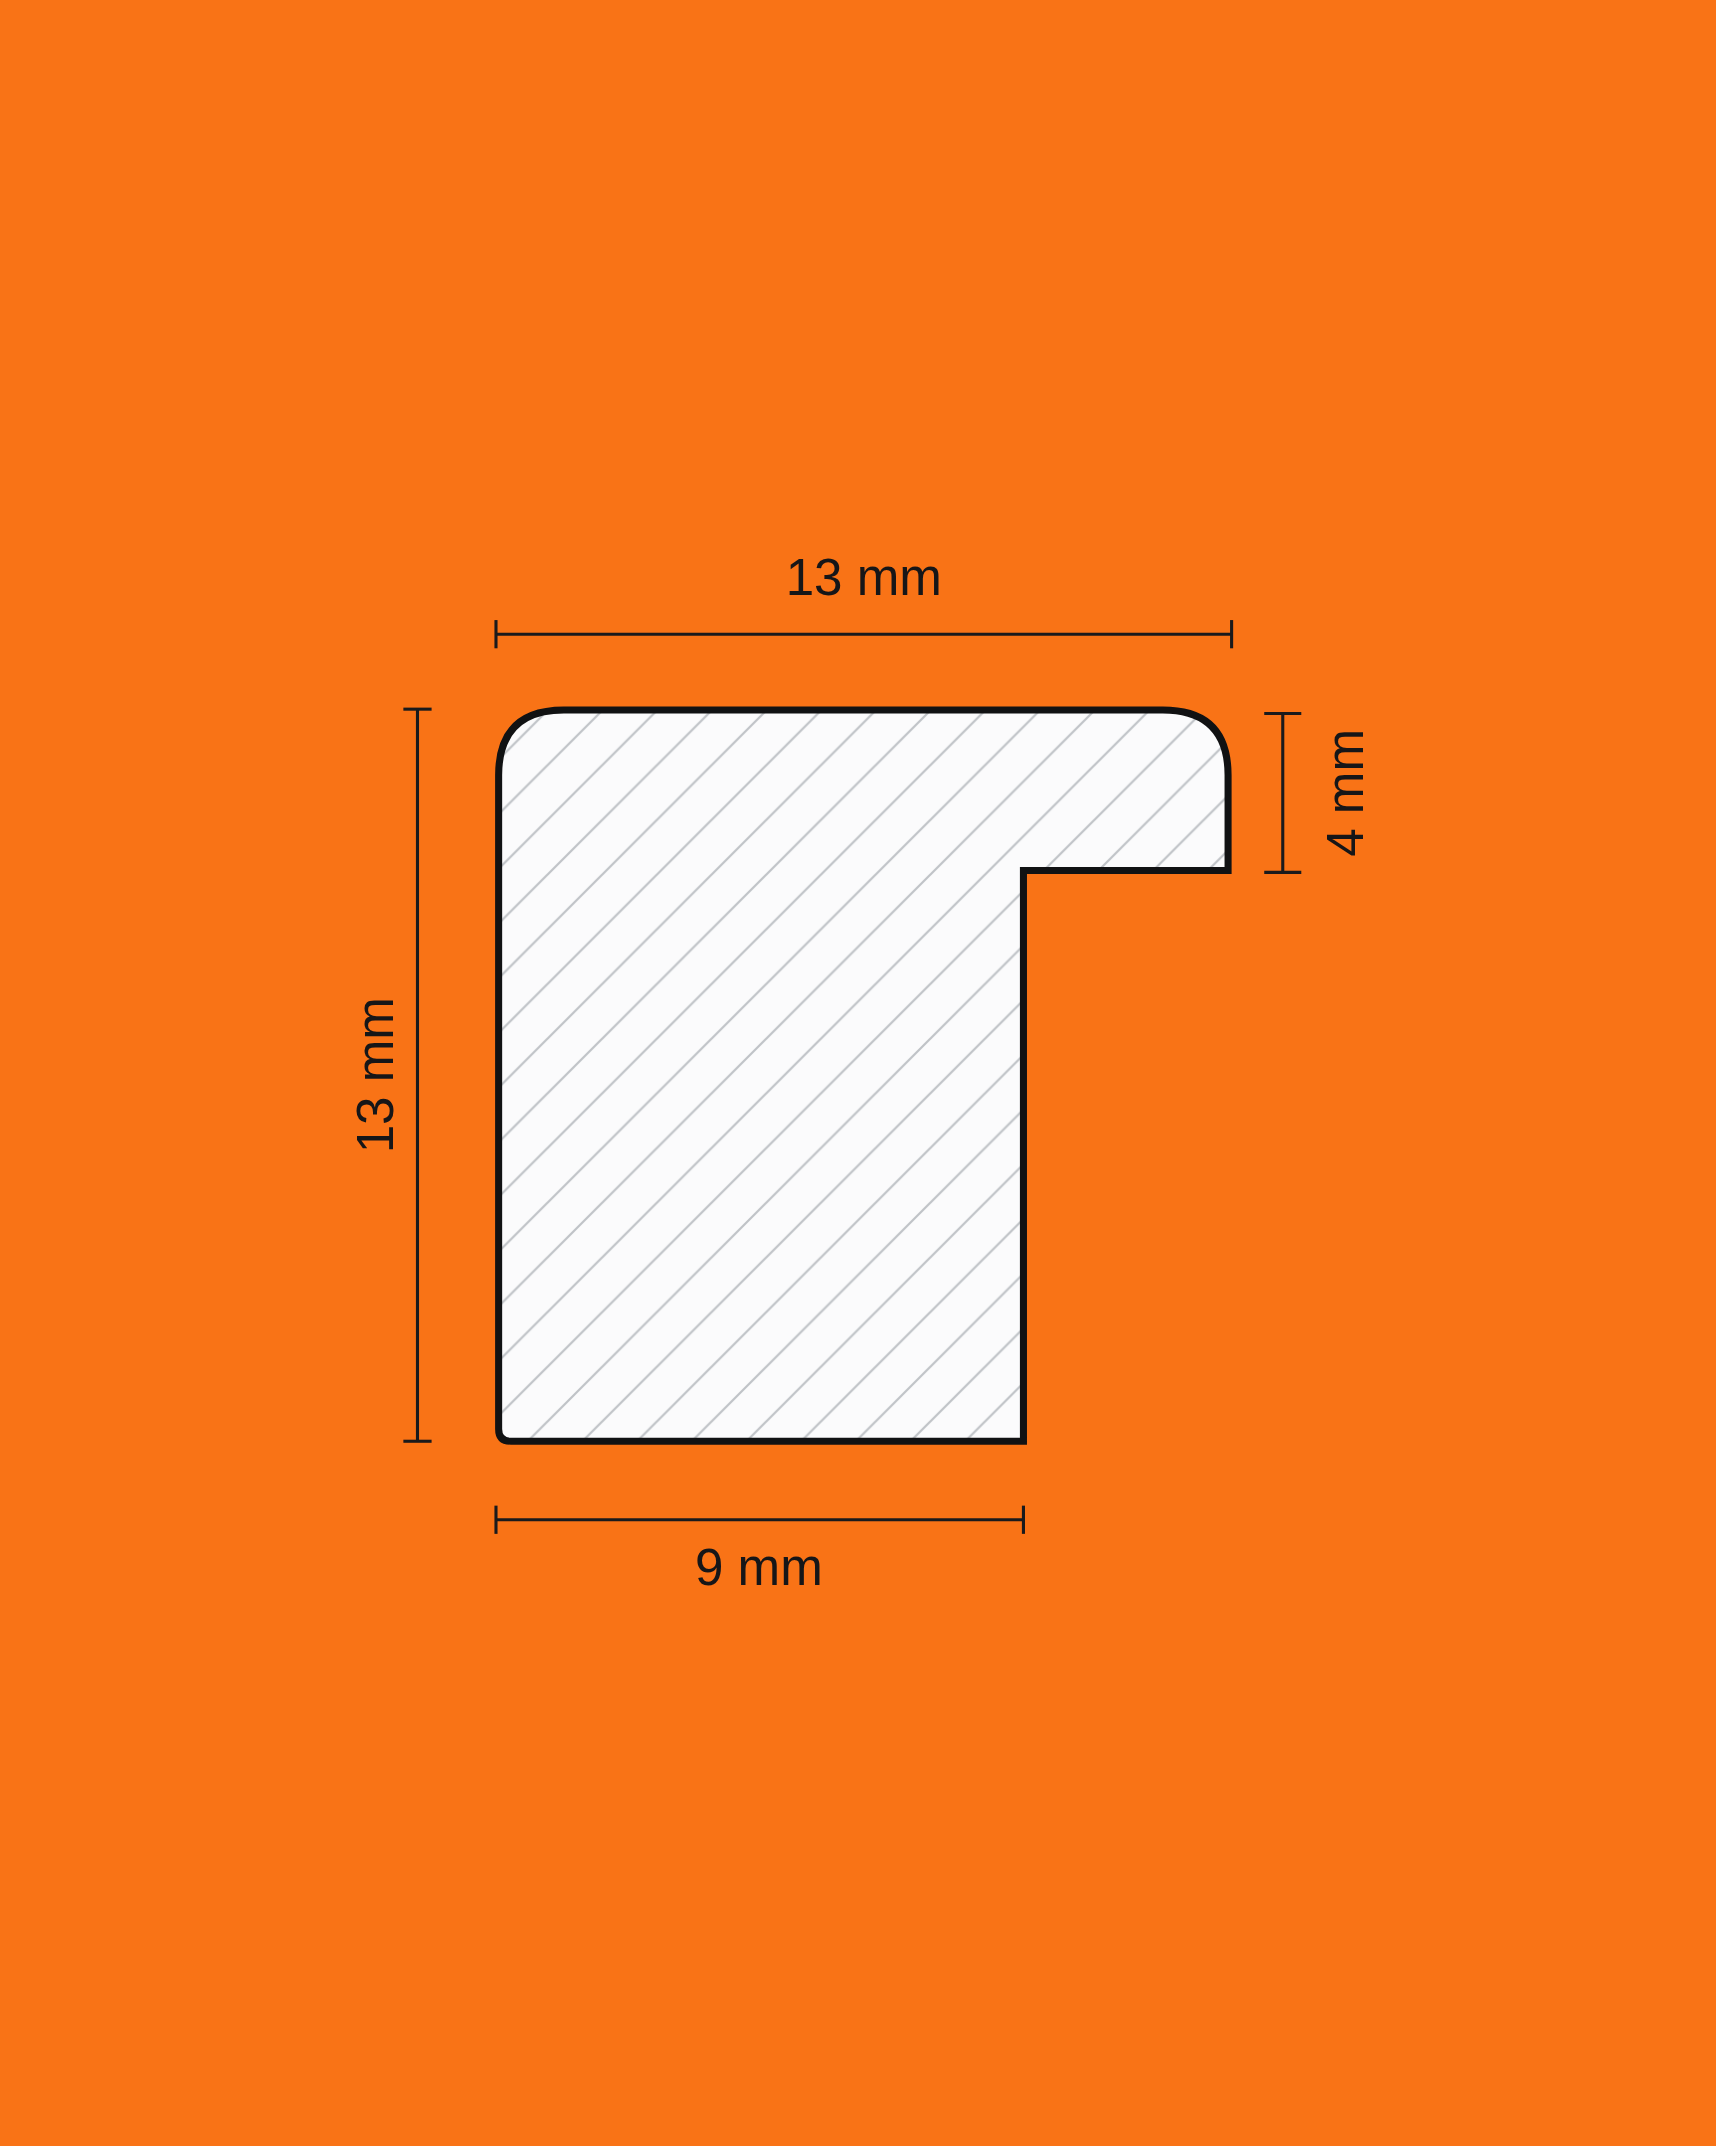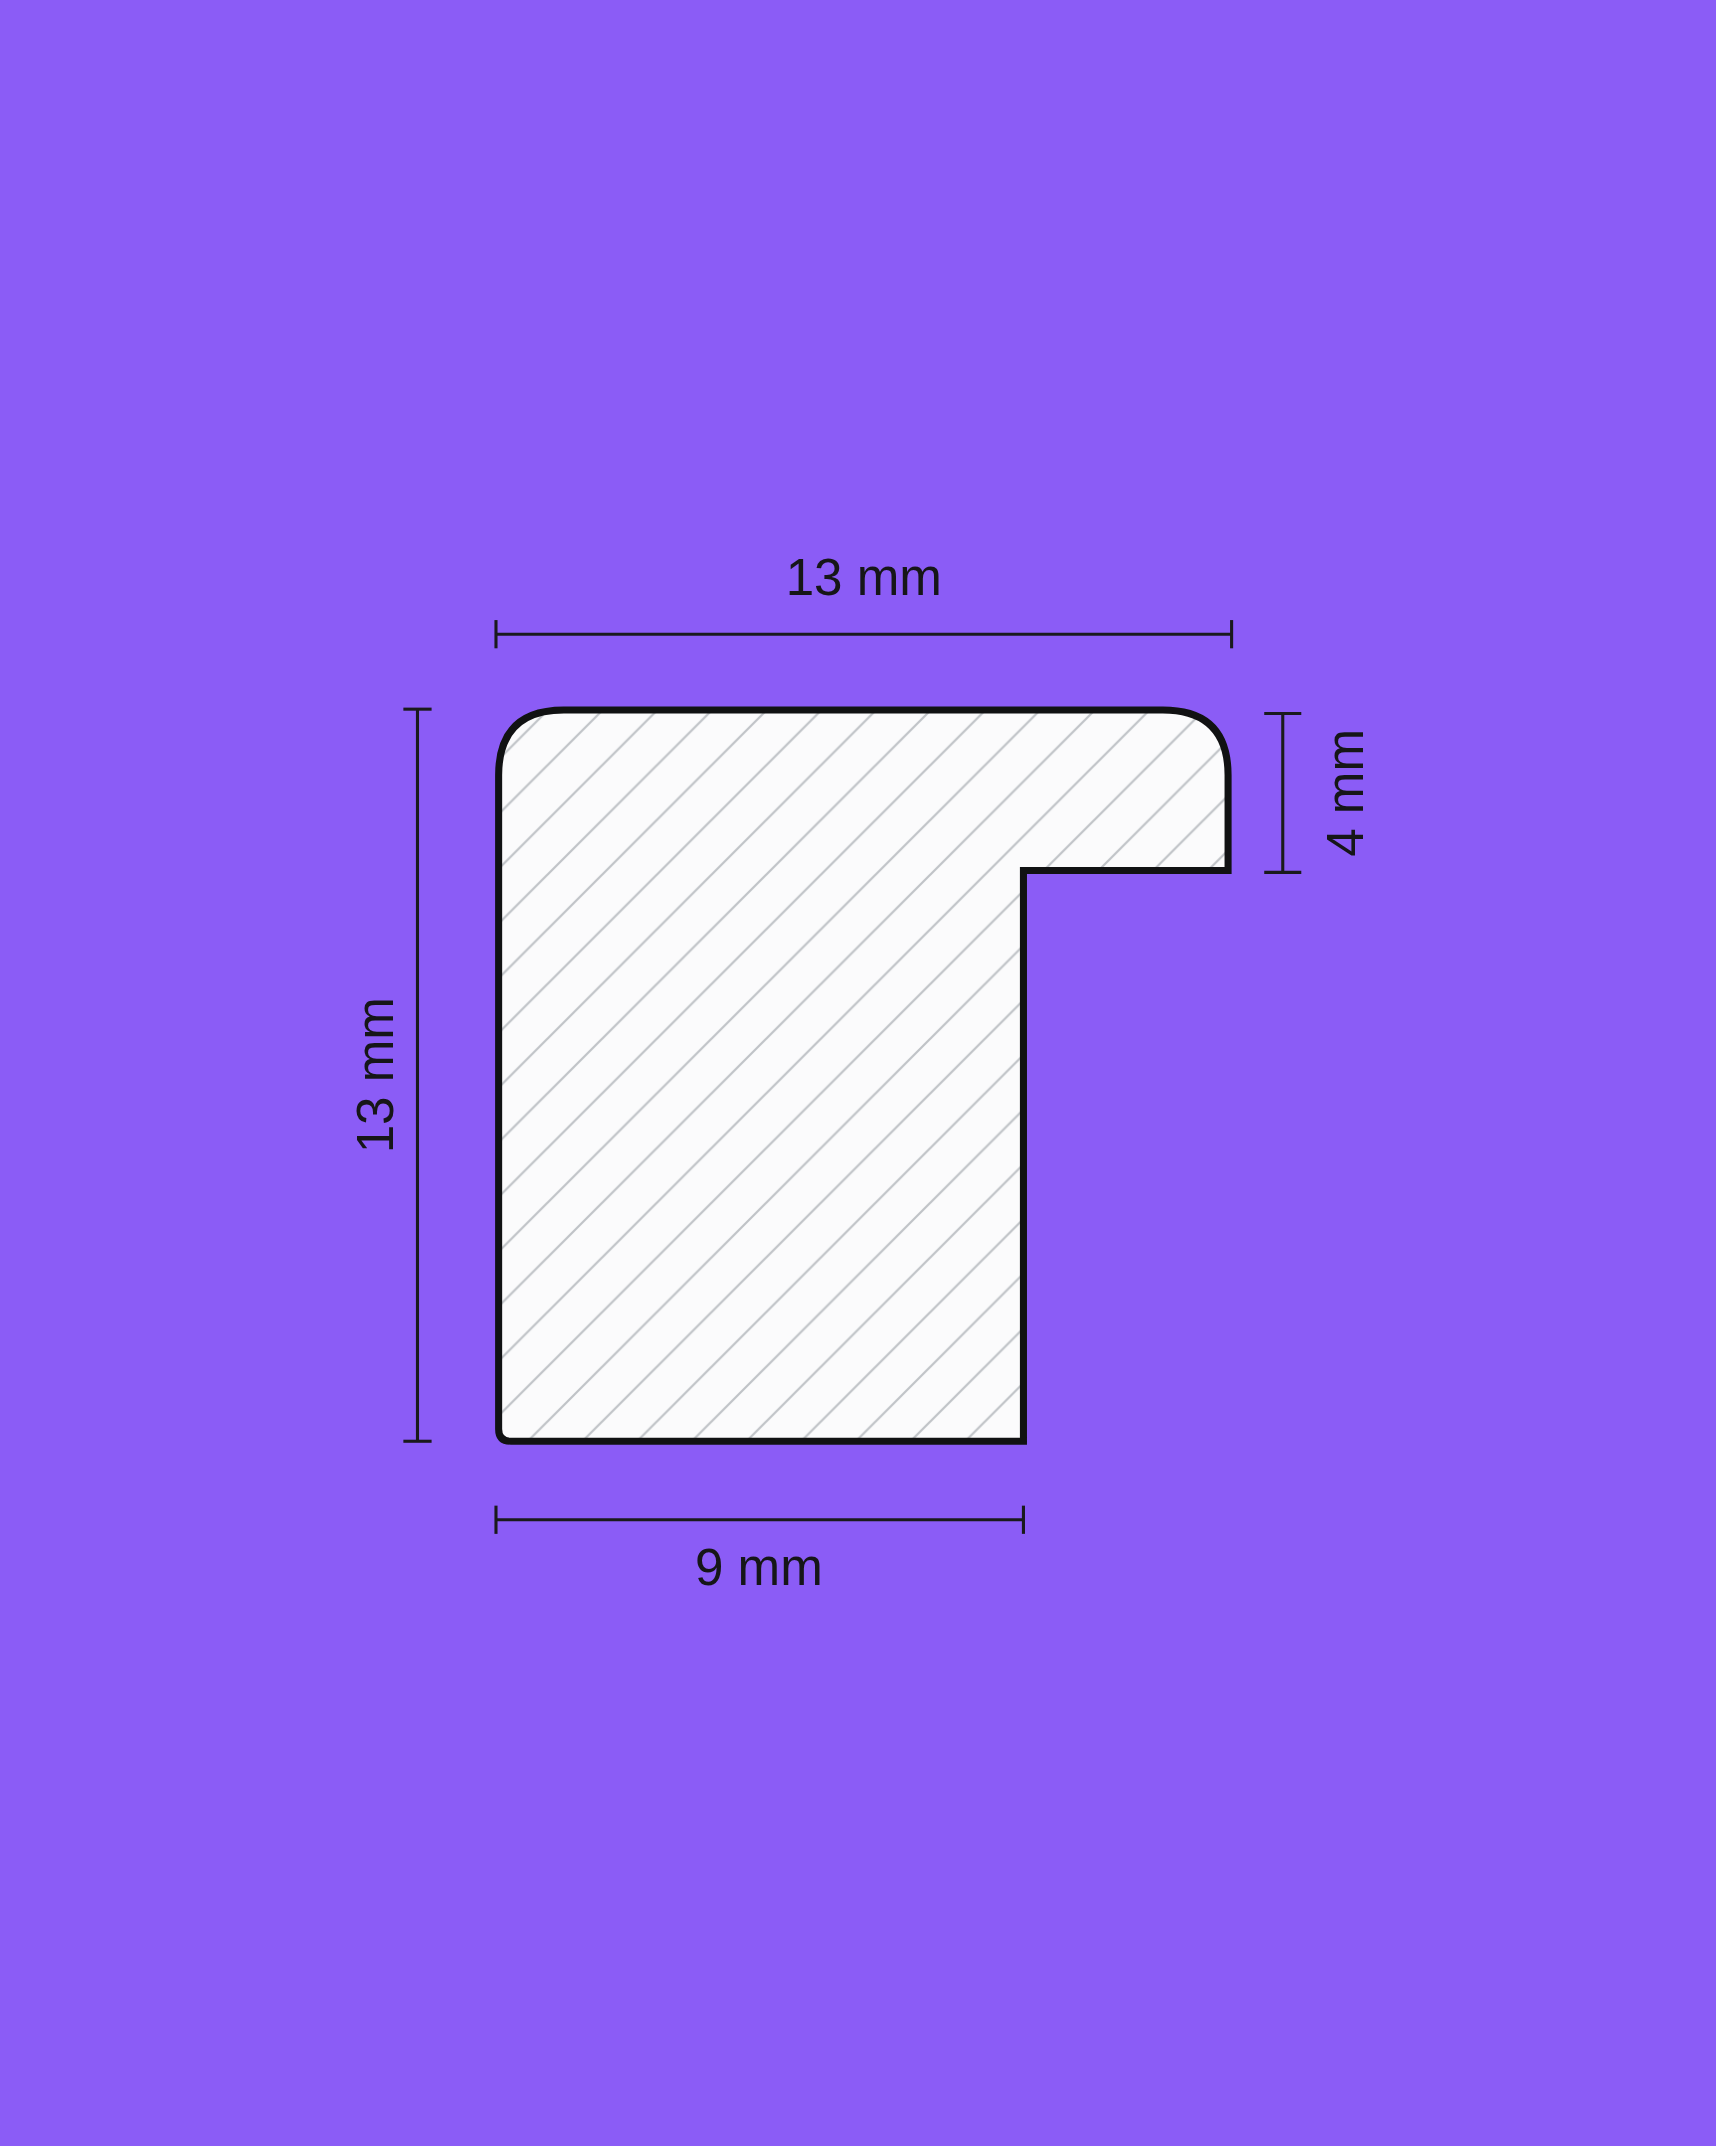--- a/index.html
+++ b/index.html
@@ -4,21 +4,21 @@
 <style>
   html, body {
     margin: 0;
     padding: 0;
     background: #f5f5f7;
   }
   .stage {
     position: relative;
     width: 1717px;
     height: 2146px;
-    background: #8b5cf6;
+    background: #f97316;
     overflow: hidden;
     font-family: "Liberation Sans", sans-serif;
   }
   svg { display: block; }
   .dim-label {
     font-family: "Liberation Sans", sans-serif;
     font-size: 58px;
     font-weight: 400;
     fill: #161618;
   }

